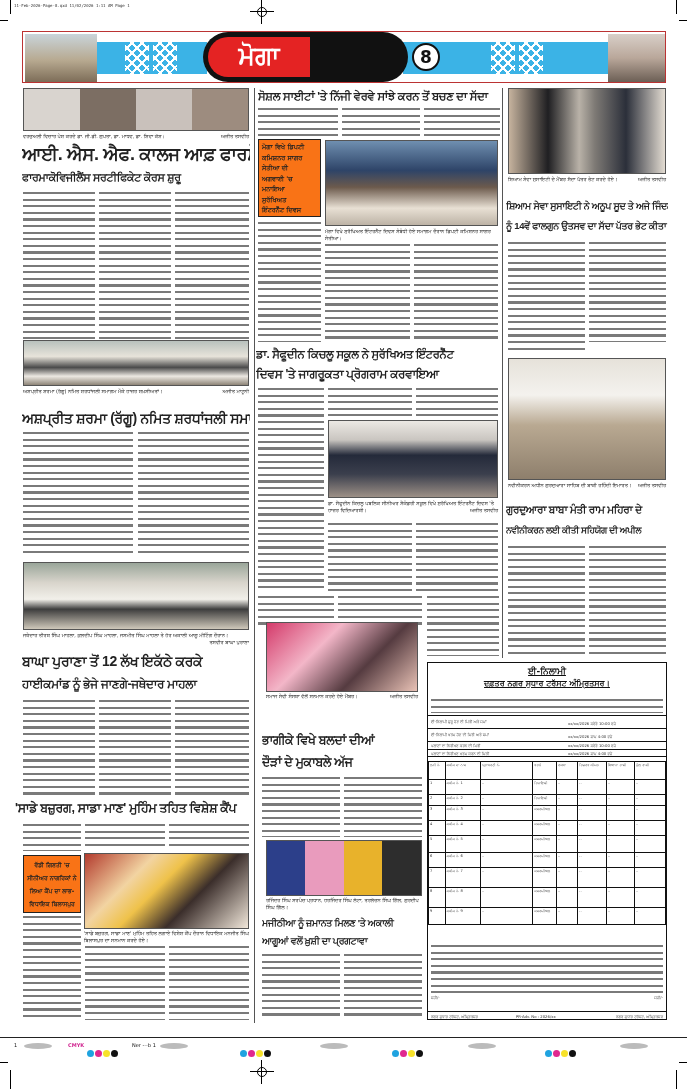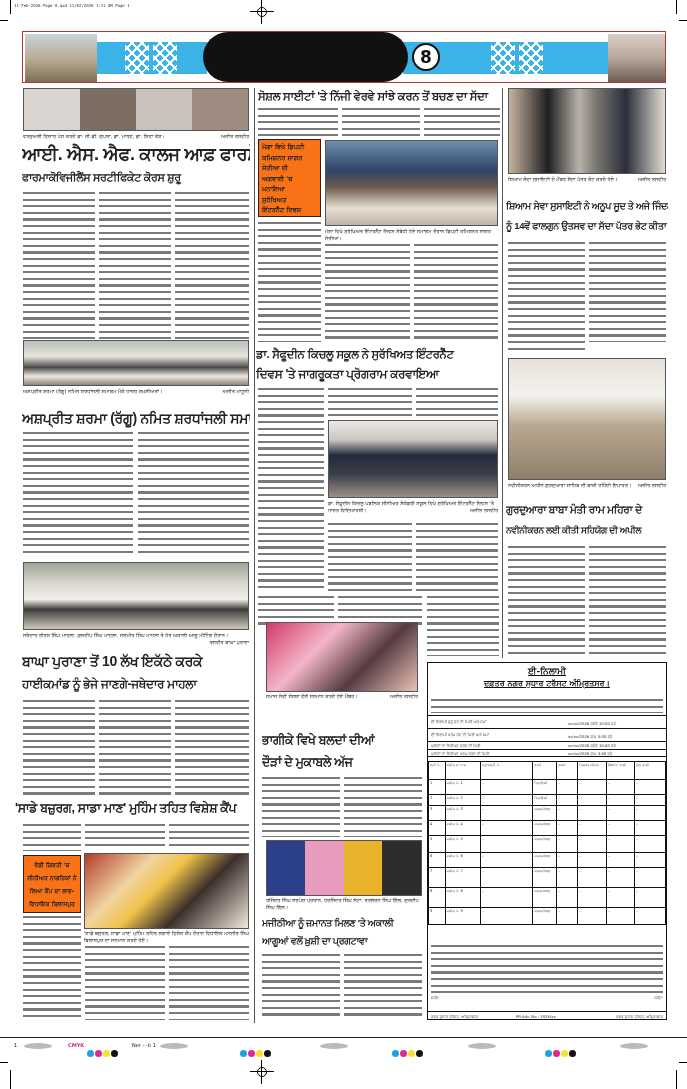--- a/index.html
+++ b/index.html
@@ -70,20 +70,23 @@
   <div class="abs mh-band" style="left:74px;width:110px">
     <i style="left:28px"></i>
       <i style="left:56px"></i>
   </div>
   <div class="abs mh-band" style="left:380px;width:205px">
     <i style="left:88px"></i>
       <i style="left:116px"></i>
   </div>
   <div class="abs mh-photo" style="left:585px;width:57px;background:linear-gradient(180deg,#d8cfc8 0%,#b9a79a 50%,#6c5f55 100%)"></div>
   <div class="abs mh-oval">
+    <div class="abs mh-red">
+      <div class="abs mh-moga">ਮੋਗਾ</div>
+    </div>
   </div>
   <div class="abs mh-page">8</div>
 </div>
 
 <div class="abs photo" style="left:23px;top:88px;width:226px;height:43px;background:linear-gradient(90deg,#d9d4cf 0 25%,#7c6e63 25% 50%,#c9c1bb 50% 75%,#9d8c7f 75%)"></div>
 <div class="abs cap" style="left:23px;top:133px;width:226px">
   <span>ਵਰਚੁਅਲੀ ਵਿਚਾਰ ਪੇਸ਼ ਕਰਦੇ ਡਾ. ਜੀ.ਡੀ. ਗੁਪਤਾ, ਡਾ. ਮਾਧਵ, ਡਾ. ਸ਼ਿਵਾ ਕੋਸ਼।</span>
   <span style="float:right">ਅਜੀਤ ਤਸਵੀਰ</span>
 </div>
 <div class="abs hl" style="left:22px;top:142px;width:228px;font-size:18px;line-height:24px">ਆਈ. ਐਸ. ਐਫ. ਕਾਲਜ ਆਫ਼ ਫਾਰਮੇਸੀ ਵਿਖੇ</div>
@@ -99,21 +102,21 @@
 </div>
 <div class="abs hl" style="left:22px;top:407px;width:228px;font-size:14px;line-height:22px">ਅਸ਼ਪ੍ਰੀਤ ਸ਼ਰਮਾ (ਰੱਗੂ) ਨਮਿਤ ਸ਼ਰਧਾਂਜਲੀ ਸਮਾਗਮ ਹੋਇਆ</div>
 <div class="abs body-col" style="left:23px;top:432px;width:110px;height:125px"></div>
 <div class="abs body-col" style="left:138px;top:432px;width:111px;height:125px"></div>
 
 <div class="abs photo group" style="left:23px;top:562px;width:226px;height:68px;background:linear-gradient(180deg,#9aa69a 0%,#d9d5cc 30%,#f2f0ea 55%,#3d3d3d 70%,#cfc8ba 100%)"></div>
 <div class="abs cap" style="left:23px;top:632px;width:226px;height:14px">
   <span>ਜਥੇਦਾਰ ਤੀਰਥ ਸਿੰਘ ਮਾਹਲਾ, ਕੁਲਦੀਪ ਸਿੰਘ ਮਾਹਲਾ, ਜਸਮੀਤ ਸਿੰਘ ਮਾਹਲਾ ਤੇ ਹੋਰ ਅਕਾਲੀ ਆਗੂ ਮੀਟਿੰਗ ਦੌਰਾਨ।</span>
   <span style="float:right">ਤਸਵੀਰ ਬਾਘਾ ਪੁਰਾਣਾ</span>
 </div>
-<div class="abs hl" style="left:22px;top:650px;width:228px;font-size:14px;line-height:22px">ਬਾਘਾ ਪੁਰਾਣਾ ਤੋਂ 10 ਲੱਖ ਇਕੱਠੇ ਕਰਕੇ</div>
+<div class="abs hl" style="left:22px;top:650px;width:228px;font-size:14px;line-height:22px">ਬਾਘਾ ਪੁਰਾਣਾ ਤੋਂ 12 ਲੱਖ ਇਕੱਠੇ ਕਰਕੇ</div>
 <div class="abs hl" style="left:22px;top:673px;width:228px;font-size:12px;line-height:22px">ਹਾਈਕਮਾਂਡ ਨੂੰ ਭੇਜੇ ਜਾਣਗੇ-ਜਥੇਦਾਰ ਮਾਹਲਾ</div>
 <div class="abs body-col" style="left:23px;top:700px;width:72px;height:95px"></div>
 <div class="abs body-col" style="left:99px;top:700px;width:72px;height:95px"></div>
 <div class="abs body-col" style="left:175px;top:700px;width:74px;height:95px"></div>
 
 <div class="abs hl" style="left:15px;top:797px;width:228px;font-size:12.5px;line-height:22px">'ਸਾਡੇ ਬਜ਼ੁਰਗ, ਸਾਡਾ ਮਾਣ' ਮੁਹਿੰਮ ਤਹਿਤ ਵਿਸ਼ੇਸ਼ ਕੈਂਪ</div>
 <div class="abs body-col" style="left:23px;top:824px;width:58px;height:27px"></div>
 <div class="abs body-col" style="left:85px;top:824px;width:80px;height:22px"></div>
 <div class="abs body-col" style="left:169px;top:824px;width:80px;height:22px"></div>
 <div class="abs boxed" style="left:23px;top:855px;width:58px;height:58px;font-size:6px;line-height:13px">

